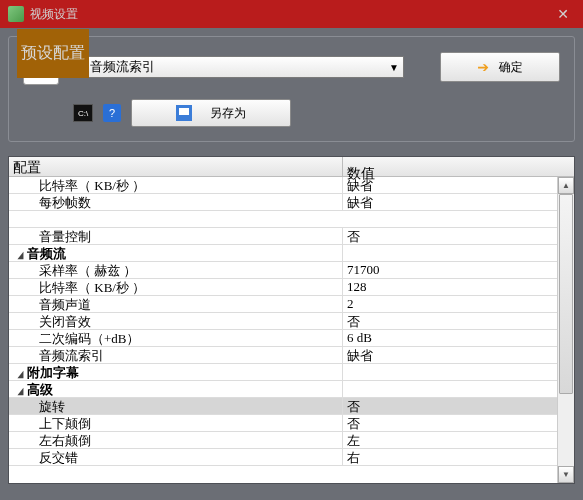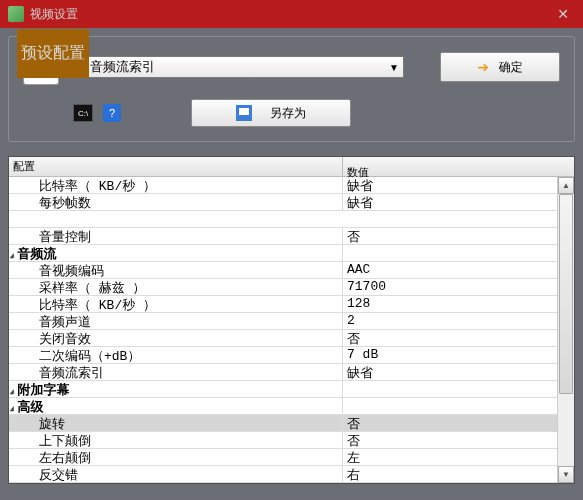--- a/index.html
+++ b/index.html
@@ -17,32 +17,32 @@
 .mp4-icon .reel { width: 18px; height: 12px; background: #aaa; border-radius: 50%; margin-top: 2px; }
 .preset-select { flex: 1; height: 22px; background: linear-gradient(#fff,#e8e8e8); border: 1px solid #7a7a7a; display: flex; align-items: center; padding: 0 4px; }
 .preset-select .sq { width: 14px; height: 14px; background: #2d6fd6; margin-right: 4px; }
 .preset-select .txt { flex: 1; font-size: 13px; font-family: SimSun, serif; }
 .preset-select .arrow { font-size: 10px; }
 .ok-btn { width: 120px; height: 30px; background: linear-gradient(#fdfdfd,#e3e3e3); border: 1px solid #8a8a8a; border-radius: 2px; display: flex; align-items: center; justify-content: center; gap: 10px; margin-left: 28px; cursor: pointer; }
 .ok-btn .arr { color: #f0a020; font-size: 14px; }
 .preset-row2 { display: flex; align-items: center; margin-top: 14px; padding-left: 50px; gap: 10px; }
 .mini-icon { width: 20px; height: 18px; background: #111; border: 1px solid #555; display: flex; align-items: center; justify-content: center; color: #fff; font-size: 8px; }
 .help-icon { width: 18px; height: 18px; background: #2a6fd6; color: #fff; display: flex; align-items: center; justify-content: center; font-size: 11px; border-radius: 2px; }
-.saveas-btn { width: 160px; height: 28px; background: linear-gradient(#fdfdfd,#e3e3e3); border: 1px solid #8a8a8a; border-radius: 2px; display: flex; align-items: center; justify-content: center; gap: 18px; margin-left: 60px; cursor: pointer; }
+.saveas-btn { width: 160px; height: 28px; background: linear-gradient(#fdfdfd,#e3e3e3); border: 1px solid #8a8a8a; border-radius: 2px; display: flex; align-items: center; justify-content: center; gap: 18px; cursor: pointer; }
 .saveas-btn .disk { width: 16px; height: 16px; background: #3b7dd8; position: relative; }
 .saveas-btn .disk::after { content: ""; position: absolute; top: 3px; left: 3px; width: 10px; height: 7px; background: #fff; }
 .grid-wrap { margin-top: 14px; border: 1px solid #4e5056; background: #fff; height: 328px; overflow: hidden; position: relative; }
-.grid-header { display: flex; background: linear-gradient(#f7f7f7,#e4e4e4); border-bottom: 1px solid #bcbcbc; height: 20px; font-family: SimSun, serif; font-size: 11px; }
+.grid-header { display: flex; background: linear-gradient(#f7f7f7,#e4e4e4); border-bottom: 1px solid #bcbcbc; height: 20px; font-family: SimSun, serif; font-size: 14px; }
 .col-l { width: 334px; border-right: 1px solid #bcbcbc; padding: 2px 4px; }
 .col-r { flex: 1; padding: 8px 4px; }
-.grid-body { font-family: Liberation Mono, monospace; font-size: 13px; }
+.grid-body { font-family: Liberation Serif, serif; font-size: 13px; }
 .row { display: flex; height: 17px; border-bottom: 1px solid #dcdcdc; }
 .row .l { width: 334px; border-right: 1px solid #dcdcdc; padding: 0 0 0 30px; overflow: hidden; white-space: nowrap; }
 .row .r { flex: 1; padding: 0 4px; overflow: hidden; white-space: nowrap; position: relative; }
-.row.group .l { padding-left: 0; font-weight: bold; }
+.row.group .l { padding-left: 8px; font-weight: bold; }
 .row.group .l::before { content: "◢"; font-size: 9px; margin-right: 3px; color: #444; transform: scaleX(0.8); display: inline-block; }
 .row.sel { background: #d6d6d6; justify-content: space-between; }
 .row.sel .r .mini-arrow { position: absolute; right: 2px; top: 1px; width: 14px; height: 14px; background: linear-gradient(#fff,#ddd); border: 1px solid #888; display: flex; align-items: center; justify-content: center; font-size: 8px; }
 .scrollbar { position: absolute; right: 0; top: 20px; bottom: 0; width: 17px; background: #efefef; border-left: 1px solid #ccc; }
 .scrollbar .up, .scrollbar .down { height: 17px; background: linear-gradient(#fff,#ddd); border: 1px solid #aaa; display: flex; align-items: center; justify-content: center; font-size: 8px; color: #555; }
 .scrollbar .down { position: absolute; bottom: 0; left: 0; right: 0; }
 .scrollbar .thumb { position: absolute; top: 17px; left: 1px; right: 1px; height: 200px; background: linear-gradient(#f4f4f4,#d8d8d8); border: 1px solid #aaa; border-radius: 1px; }
 </style>
 </head>
 <body>
@@ -99,42 +99,38 @@
         </div>
         <div class="row">
           <div class="l">音量控制</div>
           <div class="r">否</div>
         </div>
         <div class="row group">
           <div class="l">音频流</div>
           <div class="r"></div>
         </div>
         <div class="row">
-          <div class="l">音视频编码</div>
-          <div class="r">AAC</div>
-        </div>
-        <div class="row">
           <div class="l">采样率（ 赫兹 ）</div>
           <div class="r">71700</div>
         </div>
         <div class="row">
           <div class="l">比特率（ KB/秒 ）</div>
           <div class="r">128</div>
         </div>
         <div class="row">
           <div class="l">音频声道</div>
           <div class="r">2</div>
         </div>
         <div class="row">
           <div class="l">关闭音效</div>
           <div class="r">否</div>
         </div>
         <div class="row">
           <div class="l">二次编码（+dB）</div>
-          <div class="r">7 dB</div>
+          <div class="r">6 dB</div>
         </div>
         <div class="row">
           <div class="l">音频流索引</div>
           <div class="r">缺省</div>
         </div>
         <div class="row group">
           <div class="l">附加字幕</div>
           <div class="r"></div>
         </div>
         <div class="row group">

